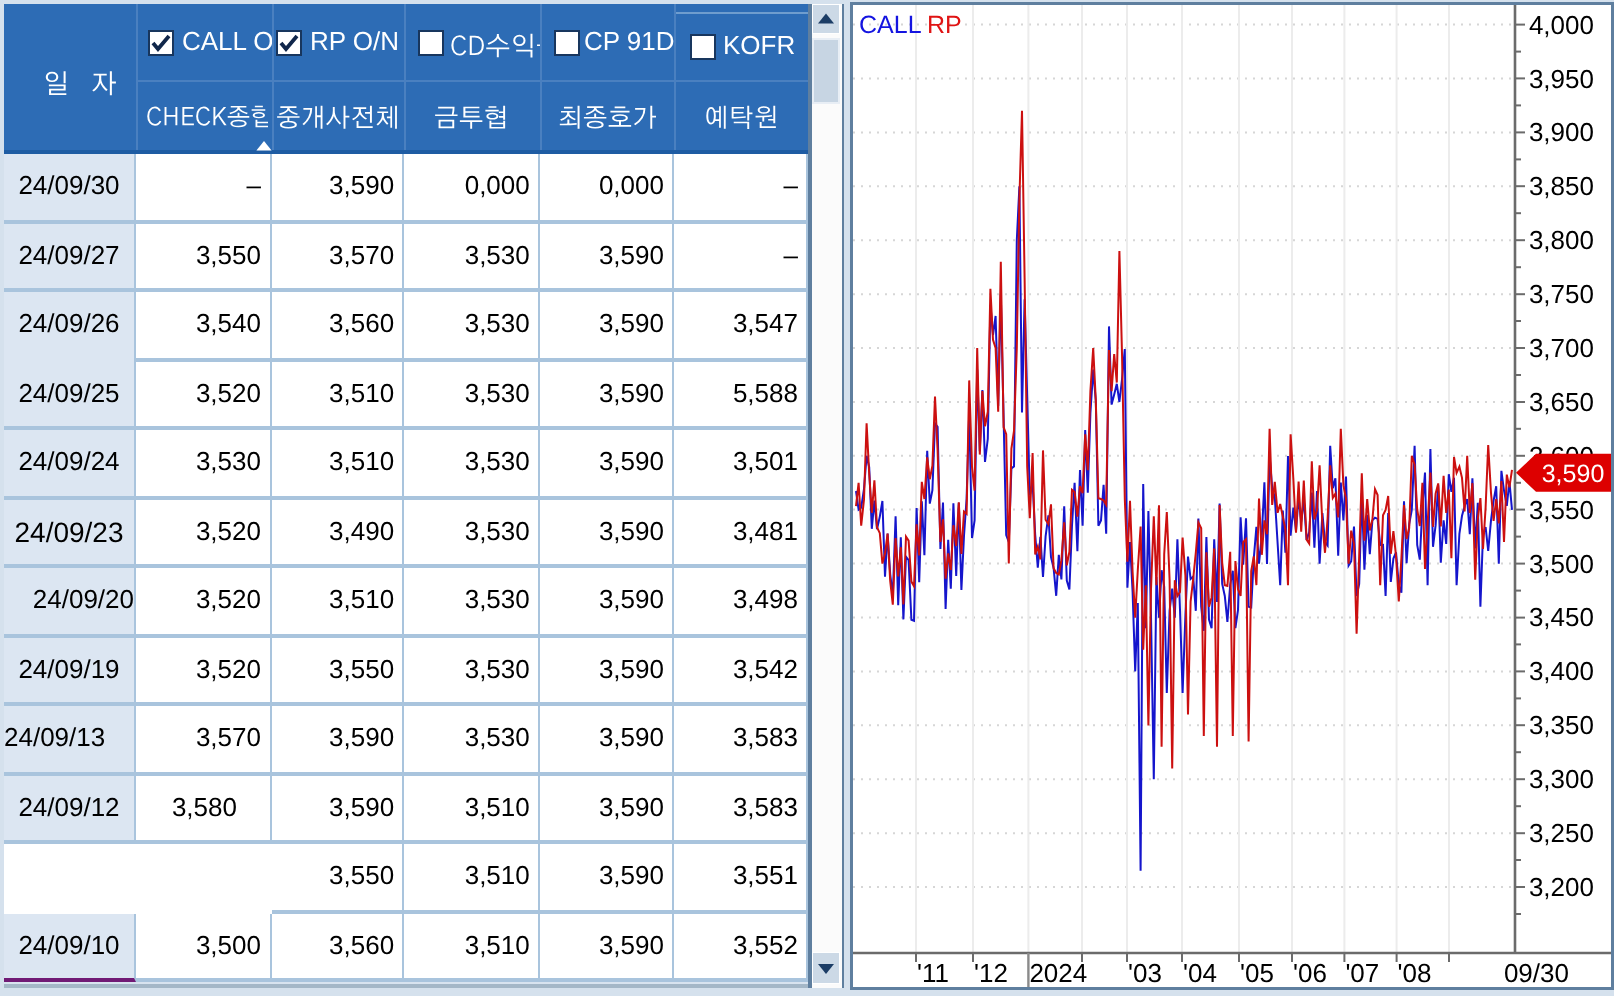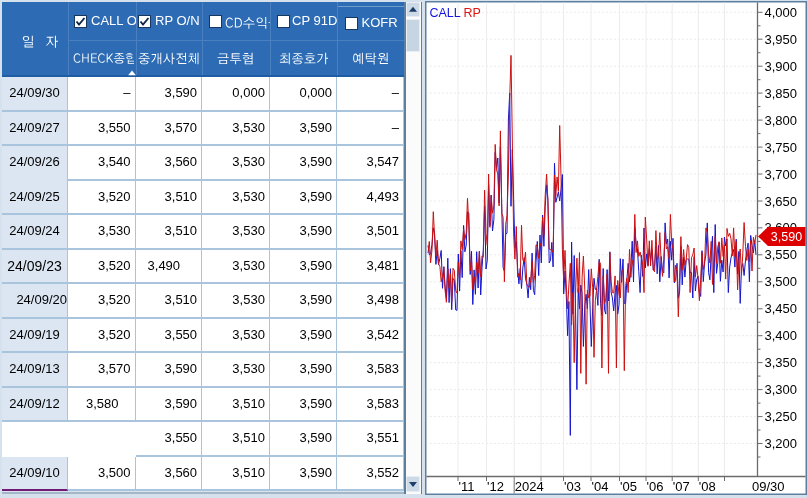--- a/index.html
+++ b/index.html
@@ -106,46 +106,46 @@
 <div style="position:absolute;left:66.0px;top:144.0px;width:67.5px;height:34.5px;background:#ffffff;border-bottom:2px solid #a9c4dd;border-right:1px solid #a9c4dd;box-sizing:border-box;font-size:13px;color:#000;text-align:right;padding-right:4px;line-height:32.5px;">3,540</div>
 <div style="position:absolute;left:133.5px;top:144.0px;width:66.6px;height:34.5px;background:#ffffff;border-bottom:2px solid #a9c4dd;border-right:1px solid #a9c4dd;box-sizing:border-box;font-size:13px;color:#000;text-align:right;padding-right:4px;line-height:32.5px;">3,560</div>
 <div style="position:absolute;left:200.1px;top:144.0px;width:67.8px;height:34.5px;background:#ffffff;border-bottom:2px solid #a9c4dd;border-right:1px solid #a9c4dd;box-sizing:border-box;font-size:13px;color:#000;text-align:right;padding-right:4px;line-height:32.5px;">3,530</div>
 <div style="position:absolute;left:267.9px;top:144.0px;width:67.1px;height:34.5px;background:#ffffff;border-bottom:2px solid #a9c4dd;border-right:1px solid #a9c4dd;box-sizing:border-box;font-size:13px;color:#000;text-align:right;padding-right:4px;line-height:32.5px;">3,590</div>
 <div style="position:absolute;left:335.0px;top:144.0px;width:67.0px;height:34.5px;background:#ffffff;border-bottom:2px solid #a9c4dd;border-right:1px solid #a9c4dd;box-sizing:border-box;font-size:13px;color:#000;text-align:right;padding-right:4px;line-height:32.5px;">3,547</div>
 <div style="position:absolute;left:0.0px;top:178.5px;width:66.0px;height:34.5px;background:#dce6f2;border-bottom:2px solid #a9c4dd;border-right:1px solid #a9c4dd;box-sizing:border-box;font-size:13px;color:#000;text-align:center;line-height:32.5px;">24/09/25</div>
 <div style="position:absolute;left:66.0px;top:178.5px;width:67.5px;height:34.5px;background:#ffffff;border-bottom:2px solid #a9c4dd;border-right:1px solid #a9c4dd;box-sizing:border-box;font-size:13px;color:#000;text-align:right;padding-right:4px;line-height:32.5px;">3,520</div>
 <div style="position:absolute;left:133.5px;top:178.5px;width:66.6px;height:34.5px;background:#ffffff;border-bottom:2px solid #a9c4dd;border-right:1px solid #a9c4dd;box-sizing:border-box;font-size:13px;color:#000;text-align:right;padding-right:4px;line-height:32.5px;">3,510</div>
 <div style="position:absolute;left:200.1px;top:178.5px;width:67.8px;height:34.5px;background:#ffffff;border-bottom:2px solid #a9c4dd;border-right:1px solid #a9c4dd;box-sizing:border-box;font-size:13px;color:#000;text-align:right;padding-right:4px;line-height:32.5px;">3,530</div>
 <div style="position:absolute;left:267.9px;top:178.5px;width:67.1px;height:34.5px;background:#ffffff;border-bottom:2px solid #a9c4dd;border-right:1px solid #a9c4dd;box-sizing:border-box;font-size:13px;color:#000;text-align:right;padding-right:4px;line-height:32.5px;">3,590</div>
-<div style="position:absolute;left:335.0px;top:178.5px;width:67.0px;height:34.5px;background:#ffffff;border-bottom:2px solid #a9c4dd;border-right:1px solid #a9c4dd;box-sizing:border-box;font-size:13px;color:#000;text-align:right;padding-right:4px;line-height:32.5px;">4,493</div>
+<div style="position:absolute;left:335.0px;top:178.5px;width:67.0px;height:34.5px;background:#ffffff;border-bottom:2px solid #a9c4dd;border-right:1px solid #a9c4dd;box-sizing:border-box;font-size:13px;color:#000;text-align:right;padding-right:4px;line-height:32.5px;">5,588</div>
 <div style="position:absolute;left:0.0px;top:213.0px;width:66.0px;height:34.5px;background:#dce6f2;border-bottom:2px solid #a9c4dd;border-right:1px solid #a9c4dd;box-sizing:border-box;font-size:13px;color:#000;text-align:center;line-height:32.5px;">24/09/24</div>
 <div style="position:absolute;left:66.0px;top:213.0px;width:67.5px;height:34.5px;background:#ffffff;border-bottom:2px solid #a9c4dd;border-right:1px solid #a9c4dd;box-sizing:border-box;font-size:13px;color:#000;text-align:right;padding-right:4px;line-height:32.5px;">3,530</div>
 <div style="position:absolute;left:133.5px;top:213.0px;width:66.6px;height:34.5px;background:#ffffff;border-bottom:2px solid #a9c4dd;border-right:1px solid #a9c4dd;box-sizing:border-box;font-size:13px;color:#000;text-align:right;padding-right:4px;line-height:32.5px;">3,510</div>
 <div style="position:absolute;left:200.1px;top:213.0px;width:67.8px;height:34.5px;background:#ffffff;border-bottom:2px solid #a9c4dd;border-right:1px solid #a9c4dd;box-sizing:border-box;font-size:13px;color:#000;text-align:right;padding-right:4px;line-height:32.5px;">3,530</div>
 <div style="position:absolute;left:267.9px;top:213.0px;width:67.1px;height:34.5px;background:#ffffff;border-bottom:2px solid #a9c4dd;border-right:1px solid #a9c4dd;box-sizing:border-box;font-size:13px;color:#000;text-align:right;padding-right:4px;line-height:32.5px;">3,590</div>
 <div style="position:absolute;left:335.0px;top:213.0px;width:67.0px;height:34.5px;background:#ffffff;border-bottom:2px solid #a9c4dd;border-right:1px solid #a9c4dd;box-sizing:border-box;font-size:13px;color:#000;text-align:right;padding-right:4px;line-height:32.5px;">3,501</div>
 <div style="position:absolute;left:0.0px;top:247.5px;width:66.0px;height:34.5px;background:#dce6f2;border-bottom:2px solid #a9c4dd;border-right:1px solid #a9c4dd;box-sizing:border-box;font-size:14px;color:#000;text-align:center;line-height:32.5px;">24/09/23</div>
 <div style="position:absolute;left:66.0px;top:247.5px;width:67.5px;height:34.5px;background:#ffffff;border-bottom:2px solid #a9c4dd;border-right:1px solid #a9c4dd;box-sizing:border-box;font-size:13px;color:#000;text-align:right;padding-right:4px;line-height:32.5px;">3,520</div>
-<div style="position:absolute;left:133.5px;top:247.5px;width:66.6px;height:34.5px;background:#ffffff;border-bottom:2px solid #a9c4dd;border-right:1px solid #a9c4dd;box-sizing:border-box;font-size:13px;color:#000;text-align:right;padding-right:21px;line-height:32.5px;">3,490</div>
+<div style="position:absolute;left:133.5px;top:247.5px;width:66.6px;height:34.5px;background:#ffffff;border-bottom:2px solid #a9c4dd;border-right:1px solid #a9c4dd;box-sizing:border-box;font-size:13px;color:#000;text-align:right;padding-right:4px;line-height:32.5px;">3,490</div>
 <div style="position:absolute;left:200.1px;top:247.5px;width:67.8px;height:34.5px;background:#ffffff;border-bottom:2px solid #a9c4dd;border-right:1px solid #a9c4dd;box-sizing:border-box;font-size:13px;color:#000;text-align:right;padding-right:4px;line-height:32.5px;">3,530</div>
 <div style="position:absolute;left:267.9px;top:247.5px;width:67.1px;height:34.5px;background:#ffffff;border-bottom:2px solid #a9c4dd;border-right:1px solid #a9c4dd;box-sizing:border-box;font-size:13px;color:#000;text-align:right;padding-right:4px;line-height:32.5px;">3,590</div>
 <div style="position:absolute;left:335.0px;top:247.5px;width:67.0px;height:34.5px;background:#ffffff;border-bottom:2px solid #a9c4dd;border-right:1px solid #a9c4dd;box-sizing:border-box;font-size:13px;color:#000;text-align:right;padding-right:4px;line-height:32.5px;">3,481</div>
 <div style="position:absolute;left:0.0px;top:282.0px;width:66.0px;height:34.5px;background:#dce6f2;border-bottom:2px solid #a9c4dd;border-right:1px solid #a9c4dd;box-sizing:border-box;font-size:13px;color:#000;text-align:right;line-height:32.5px;">24/09/20</div>
 <div style="position:absolute;left:66.0px;top:282.0px;width:67.5px;height:34.5px;background:#ffffff;border-bottom:2px solid #a9c4dd;border-right:1px solid #a9c4dd;box-sizing:border-box;font-size:13px;color:#000;text-align:right;padding-right:4px;line-height:32.5px;">3,520</div>
 <div style="position:absolute;left:133.5px;top:282.0px;width:66.6px;height:34.5px;background:#ffffff;border-bottom:2px solid #a9c4dd;border-right:1px solid #a9c4dd;box-sizing:border-box;font-size:13px;color:#000;text-align:right;padding-right:4px;line-height:32.5px;">3,510</div>
 <div style="position:absolute;left:200.1px;top:282.0px;width:67.8px;height:34.5px;background:#ffffff;border-bottom:2px solid #a9c4dd;border-right:1px solid #a9c4dd;box-sizing:border-box;font-size:13px;color:#000;text-align:right;padding-right:4px;line-height:32.5px;">3,530</div>
 <div style="position:absolute;left:267.9px;top:282.0px;width:67.1px;height:34.5px;background:#ffffff;border-bottom:2px solid #a9c4dd;border-right:1px solid #a9c4dd;box-sizing:border-box;font-size:13px;color:#000;text-align:right;padding-right:4px;line-height:32.5px;">3,590</div>
 <div style="position:absolute;left:335.0px;top:282.0px;width:67.0px;height:34.5px;background:#ffffff;border-bottom:2px solid #a9c4dd;border-right:1px solid #a9c4dd;box-sizing:border-box;font-size:13px;color:#000;text-align:right;padding-right:4px;line-height:32.5px;">3,498</div>
 <div style="position:absolute;left:0.0px;top:316.5px;width:66.0px;height:34.5px;background:#dce6f2;border-bottom:2px solid #a9c4dd;border-right:1px solid #a9c4dd;box-sizing:border-box;font-size:13px;color:#000;text-align:center;line-height:32.5px;">24/09/19</div>
 <div style="position:absolute;left:66.0px;top:316.5px;width:67.5px;height:34.5px;background:#ffffff;border-bottom:2px solid #a9c4dd;border-right:1px solid #a9c4dd;box-sizing:border-box;font-size:13px;color:#000;text-align:right;padding-right:4px;line-height:32.5px;">3,520</div>
 <div style="position:absolute;left:133.5px;top:316.5px;width:66.6px;height:34.5px;background:#ffffff;border-bottom:2px solid #a9c4dd;border-right:1px solid #a9c4dd;box-sizing:border-box;font-size:13px;color:#000;text-align:right;padding-right:4px;line-height:32.5px;">3,550</div>
 <div style="position:absolute;left:200.1px;top:316.5px;width:67.8px;height:34.5px;background:#ffffff;border-bottom:2px solid #a9c4dd;border-right:1px solid #a9c4dd;box-sizing:border-box;font-size:13px;color:#000;text-align:right;padding-right:4px;line-height:32.5px;">3,530</div>
 <div style="position:absolute;left:267.9px;top:316.5px;width:67.1px;height:34.5px;background:#ffffff;border-bottom:2px solid #a9c4dd;border-right:1px solid #a9c4dd;box-sizing:border-box;font-size:13px;color:#000;text-align:right;padding-right:4px;line-height:32.5px;">3,590</div>
 <div style="position:absolute;left:335.0px;top:316.5px;width:67.0px;height:34.5px;background:#ffffff;border-bottom:2px solid #a9c4dd;border-right:1px solid #a9c4dd;box-sizing:border-box;font-size:13px;color:#000;text-align:right;padding-right:4px;line-height:32.5px;">3,542</div>
-<div style="position:absolute;left:0.0px;top:351.0px;width:66.0px;height:34.5px;background:#dce6f2;border-bottom:2px solid #a9c4dd;border-right:1px solid #a9c4dd;box-sizing:border-box;font-size:13px;color:#000;text-align:center;line-height:32.5px;">24/09/13</div>
+<div style="position:absolute;left:0.0px;top:351.0px;width:66.0px;height:34.5px;background:#dce6f2;border-bottom:2px solid #a9c4dd;border-right:1px solid #a9c4dd;box-sizing:border-box;font-size:13px;color:#000;line-height:32.5px;">24/09/13</div>
 <div style="position:absolute;left:66.0px;top:351.0px;width:67.5px;height:34.5px;background:#ffffff;border-bottom:2px solid #a9c4dd;border-right:1px solid #a9c4dd;box-sizing:border-box;font-size:13px;color:#000;text-align:right;padding-right:4px;line-height:32.5px;">3,570</div>
 <div style="position:absolute;left:133.5px;top:351.0px;width:66.6px;height:34.5px;background:#ffffff;border-bottom:2px solid #a9c4dd;border-right:1px solid #a9c4dd;box-sizing:border-box;font-size:13px;color:#000;text-align:right;padding-right:4px;line-height:32.5px;">3,590</div>
 <div style="position:absolute;left:200.1px;top:351.0px;width:67.8px;height:34.5px;background:#ffffff;border-bottom:2px solid #a9c4dd;border-right:1px solid #a9c4dd;box-sizing:border-box;font-size:13px;color:#000;text-align:right;padding-right:4px;line-height:32.5px;">3,530</div>
 <div style="position:absolute;left:267.9px;top:351.0px;width:67.1px;height:34.5px;background:#ffffff;border-bottom:2px solid #a9c4dd;border-right:1px solid #a9c4dd;box-sizing:border-box;font-size:13px;color:#000;text-align:right;padding-right:4px;line-height:32.5px;">3,590</div>
 <div style="position:absolute;left:335.0px;top:351.0px;width:67.0px;height:34.5px;background:#ffffff;border-bottom:2px solid #a9c4dd;border-right:1px solid #a9c4dd;box-sizing:border-box;font-size:13px;color:#000;text-align:right;padding-right:4px;line-height:32.5px;">3,583</div>
 <div style="position:absolute;left:0.0px;top:385.5px;width:66.0px;height:34.5px;background:#dce6f2;border-bottom:2px solid #a9c4dd;border-right:1px solid #a9c4dd;box-sizing:border-box;font-size:13px;color:#000;text-align:center;line-height:32.5px;">24/09/12</div>
 <div style="position:absolute;left:66.0px;top:385.5px;width:67.5px;height:34.5px;background:#ffffff;border-bottom:2px solid #a9c4dd;border-right:1px solid #a9c4dd;box-sizing:border-box;font-size:13px;color:#000;text-align:right;padding-right:16px;line-height:32.5px;">3,580</div>
 <div style="position:absolute;left:133.5px;top:385.5px;width:66.6px;height:34.5px;background:#ffffff;border-bottom:2px solid #a9c4dd;border-right:1px solid #a9c4dd;box-sizing:border-box;font-size:13px;color:#000;text-align:right;padding-right:4px;line-height:32.5px;">3,590</div>
 <div style="position:absolute;left:200.1px;top:385.5px;width:67.8px;height:34.5px;background:#ffffff;border-bottom:2px solid #a9c4dd;border-right:1px solid #a9c4dd;box-sizing:border-box;font-size:13px;color:#000;text-align:right;padding-right:4px;line-height:32.5px;">3,510</div>
 <div style="position:absolute;left:267.9px;top:385.5px;width:67.1px;height:34.5px;background:#ffffff;border-bottom:2px solid #a9c4dd;border-right:1px solid #a9c4dd;box-sizing:border-box;font-size:13px;color:#000;text-align:right;padding-right:4px;line-height:32.5px;">3,590</div>

